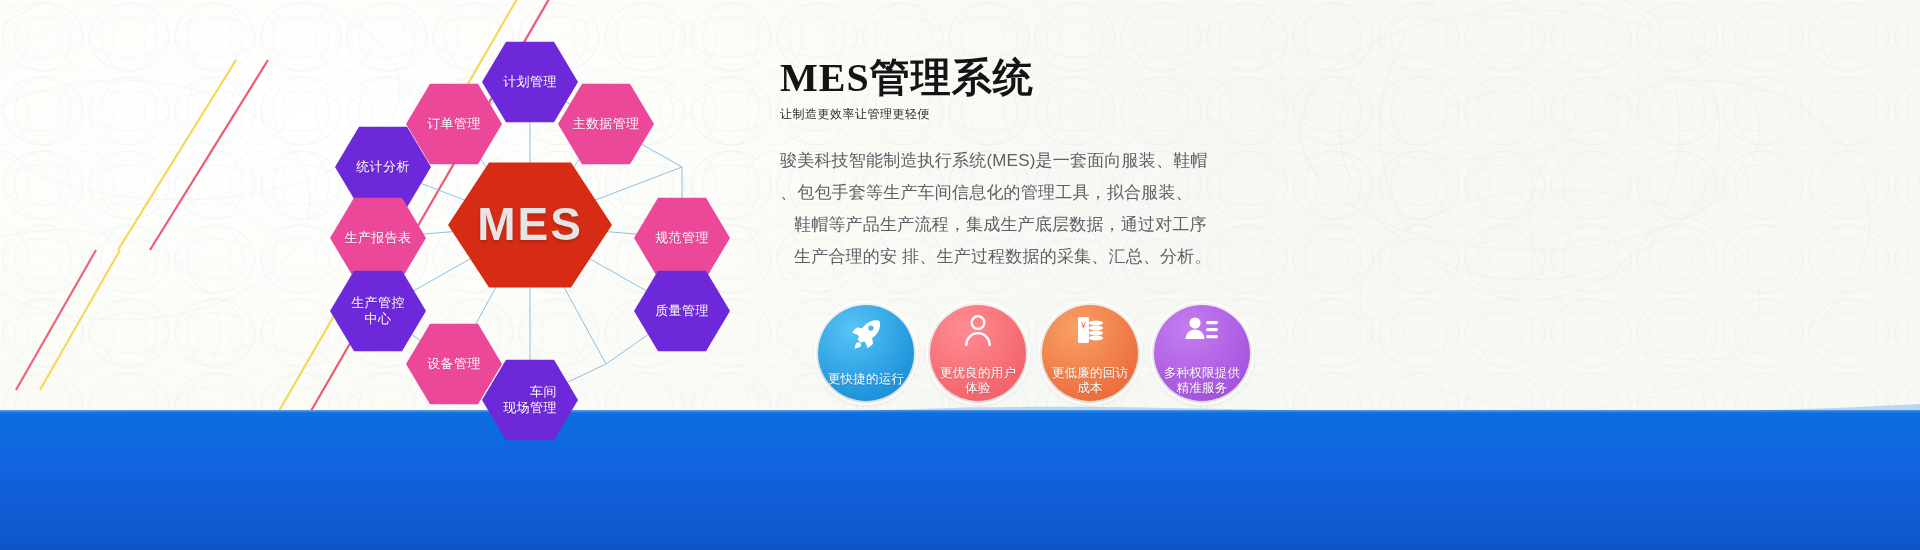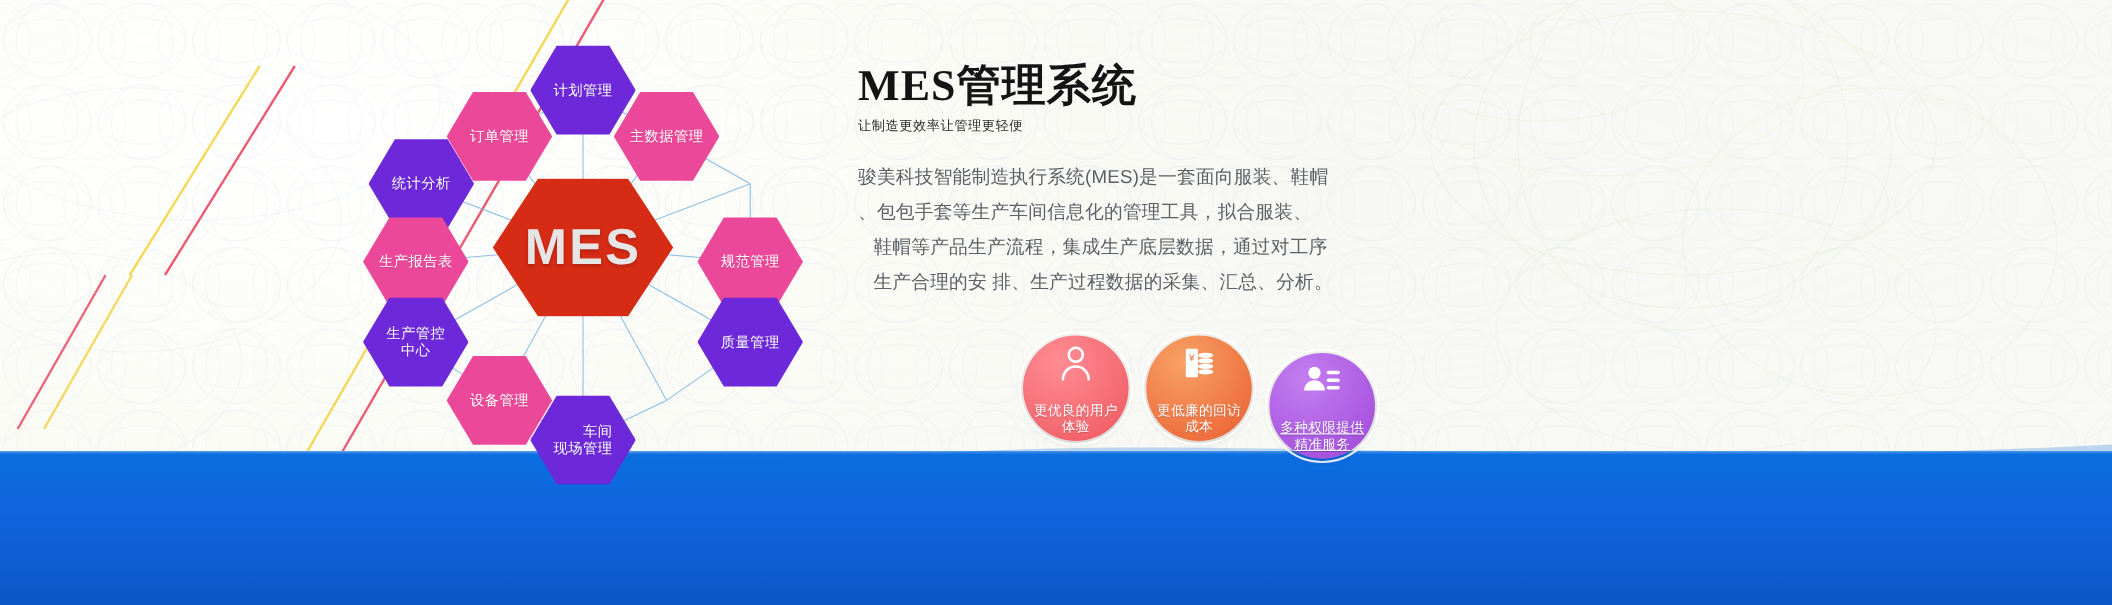--- a/index.html
+++ b/index.html
@@ -231,20 +231,30 @@
     <div class="para">
       <p>骏美科技智能制造执行系统(MES)是一套面向服装、鞋帽</p>
       <p>、包包手套等生产车间信息化的管理工具，拟合服装、</p>
       <p class="ind">鞋帽等产品生产流程，集成生产底层数据，通过对工序</p>
       <p class="ind">生产合理的安 排、生产过程数据的采集、汇总、分析。</p>
     </div>
   </div>
 
   <div class="badges">
 
+    <div class="badge b1" style="left:0px;top:0px;">
+      <span class="ring"></span>
+      <span class="gl">
+        <svg width="34" height="34" viewBox="0 0 32 32" fill="#ffffff">
+          <path d="M27.5 3.2c-5.1-.6-9.6 1.3-12.8 4.8l-2.4 2.6-3.9-.7c-.8-.1-1.6.1-2.1.7L3 14.9l5 1.8 1.4 1.4-1.1 3.4 2.6 2.6 3.4-1.1 1.4 1.4 1.8 5 4.3-3.3c.6-.5.8-1.3.7-2.1l-.7-3.9 2.6-2.4c3.5-3.2 5.4-7.7 4.8-12.8-.1-.9-.8-1.6-1.7-1.7zM20.6 12.9a2.5 2.5 0 1 1 0-5 2.5 2.5 0 0 1 0 5z"></path>
+          <path d="M7.2 24.2c-1.4 1.4-2 5.6-2 5.6s4.2-.6 5.6-2c.9-.9.9-2.3 0-3.2-.9-1-2.4-1-3.6-.4z" opacity=".95"></path>
+        </svg>
+      </span>
+      <span class="bl"><span>更快捷的运行</span></span>
+    </div>
 
     <div class="badge b2 two" style="left:112px;top:0px;">
       <span class="ring"></span>
       <span class="gl" style="top:8px;">
         <svg width="34" height="34" viewBox="0 0 32 32" fill="none" stroke="#ffffff" stroke-width="2.2">
           <circle cx="16" cy="9" r="6"></circle>
           <path d="M5 30c0-6.1 4.9-11 11-11s11 4.9 11 11" stroke-linecap="round"></path>
         </svg>
       </span>
       <span class="bl">
@@ -264,21 +274,21 @@
             <ellipse cx="22" cy="24" rx="7" ry="2.4"></ellipse>
           </g>
           <text x="9.5" y="14" font-size="9" text-anchor="middle" fill="#ee7240" font-family="'Liberation Sans',sans-serif">¥</text>
         </svg>
       </span>
       <span class="bl">
         <span>更低廉的回访</span><br><span>成本</span>
       </span>
     </div>
 
-    <div class="badge b4 two" style="left:336px;top:16px;text-decoration:underline;">
+    <div class="badge b4 two" style="left:336px;top:0px;">
       <span class="ring"></span>
       <span class="gl" style="top:8px;">
         <svg width="34" height="32" viewBox="0 0 34 32" fill="#ffffff">
           <circle cx="10" cy="9" r="5.6"></circle>
           <path d="M0.5 25c0-5.2 4.3-9.4 9.5-9.4s9.5 4.2 9.5 9.4z"></path>
           <rect x="21" y="7" width="12" height="3.2" rx="1.6"></rect>
           <rect x="21" y="14" width="12" height="3.2" rx="1.6"></rect>
           <rect x="21" y="21" width="12" height="3.2" rx="1.6"></rect>
         </svg>
       </span>

